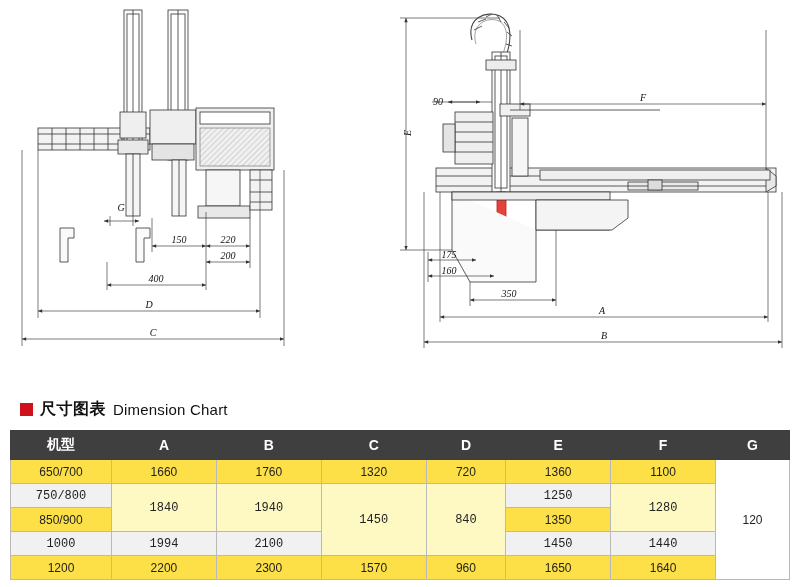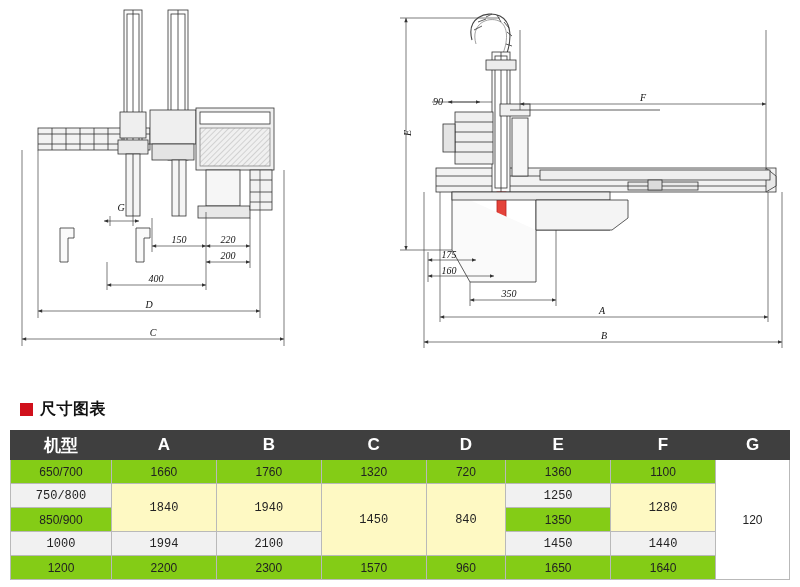--- a/index.html
+++ b/index.html
@@ -70,31 +70,31 @@
   #dimension-table td {
     border: 1px solid #b9b9b9;
     text-align: center;
     vertical-align: middle;
     padding: 0;
     height: 23px;
   }
   #dimension-table thead th {
     background: #3f3f3f;
     color: #ffffff;
-    font-size: 17px;
+    font-size: 14px;
     font-weight: bold;
     height: 28px;
     border: 1px solid #3f3f3f;
     margin-top: 43px;
   }
   #dimension-table thead th.model-col {
     width: 100px;
   }
   #dimension-table tbody td {
-    background: #84cc16;
+    background: #fde047;
     color: #222;
   }
   #dimension-table tbody tr.alt td {
     background: #f1f1f1;
     font-family: Liberation Mono, monospace;
   }
   #dimension-table tbody td.span-cell {
     background: #ffffff;
   }
   #dimension-table tbody tr.alt td.span-cell {
@@ -290,20 +290,21 @@
       <text x="509" y="297">350</text>
       <text x="602" y="314">A</text>
       <text x="604" y="339">B</text>
     </g>
   </svg>
 </div>
 
 <div id="chart-heading">
   <span class="red-square"></span>
   <span class="title-cn">尺寸图表</span>
+  <span class="title-en">Dimension Chart</span>
 </div>
 
 <table id="dimension-table">
   <thead>
     <tr>
       <th class="model-col">机型</th>
       <th>A</th>
       <th>B</th>
       <th>C</th>
       <th>D</th>

